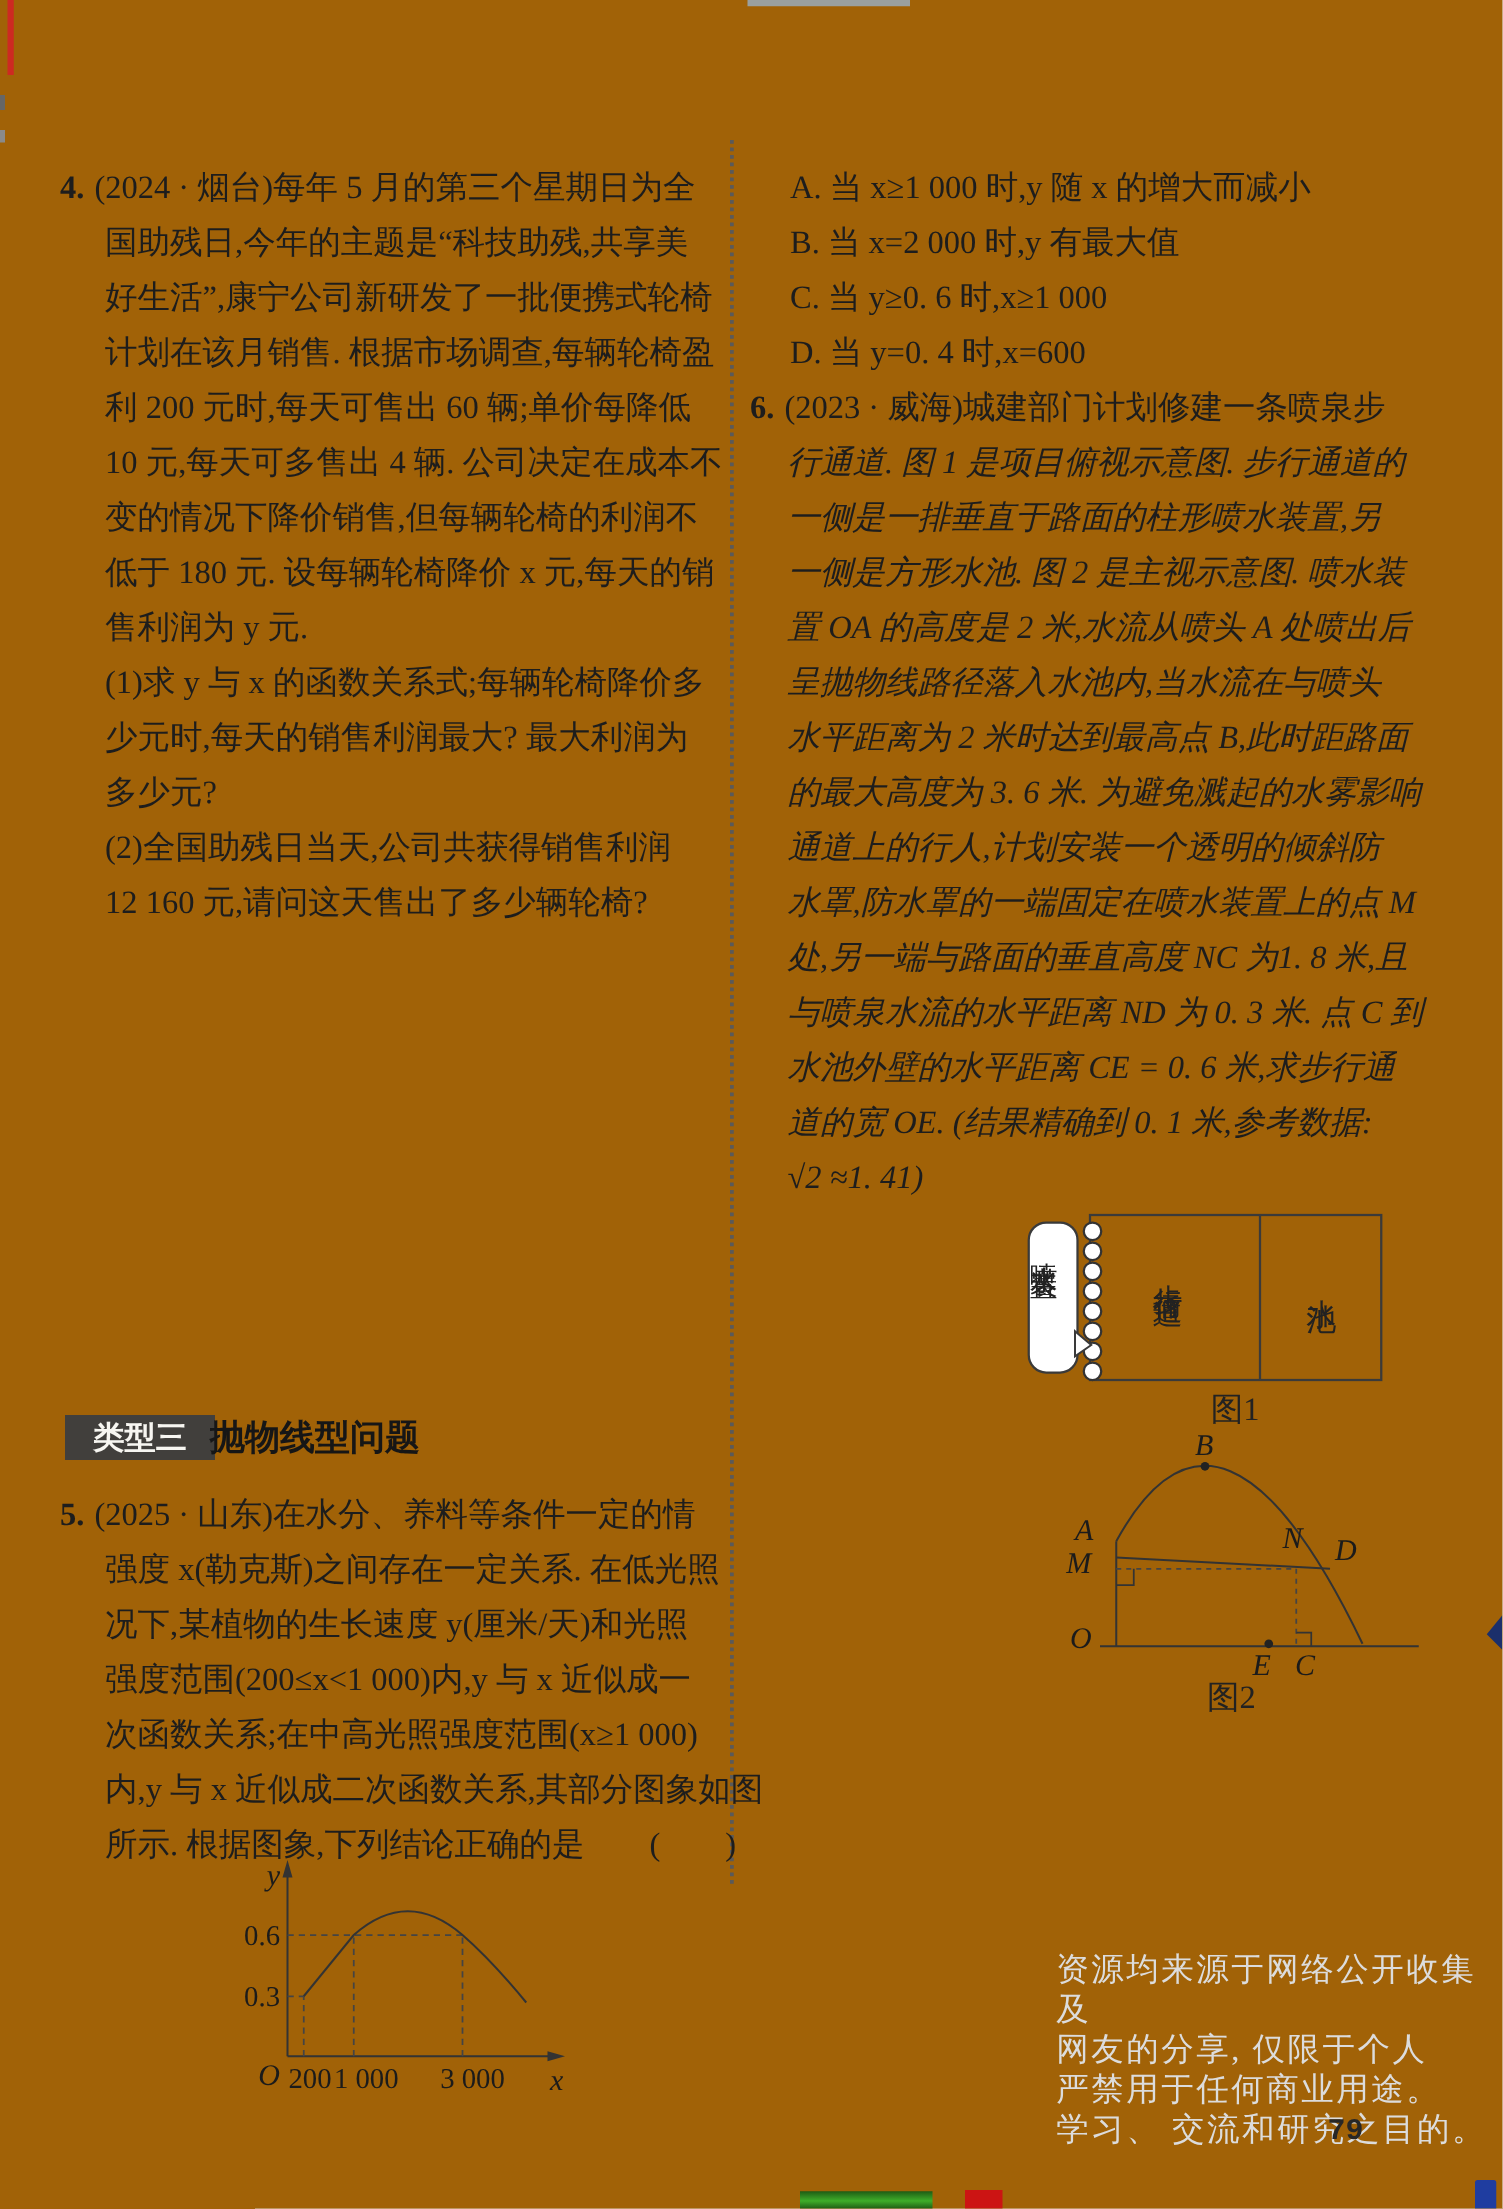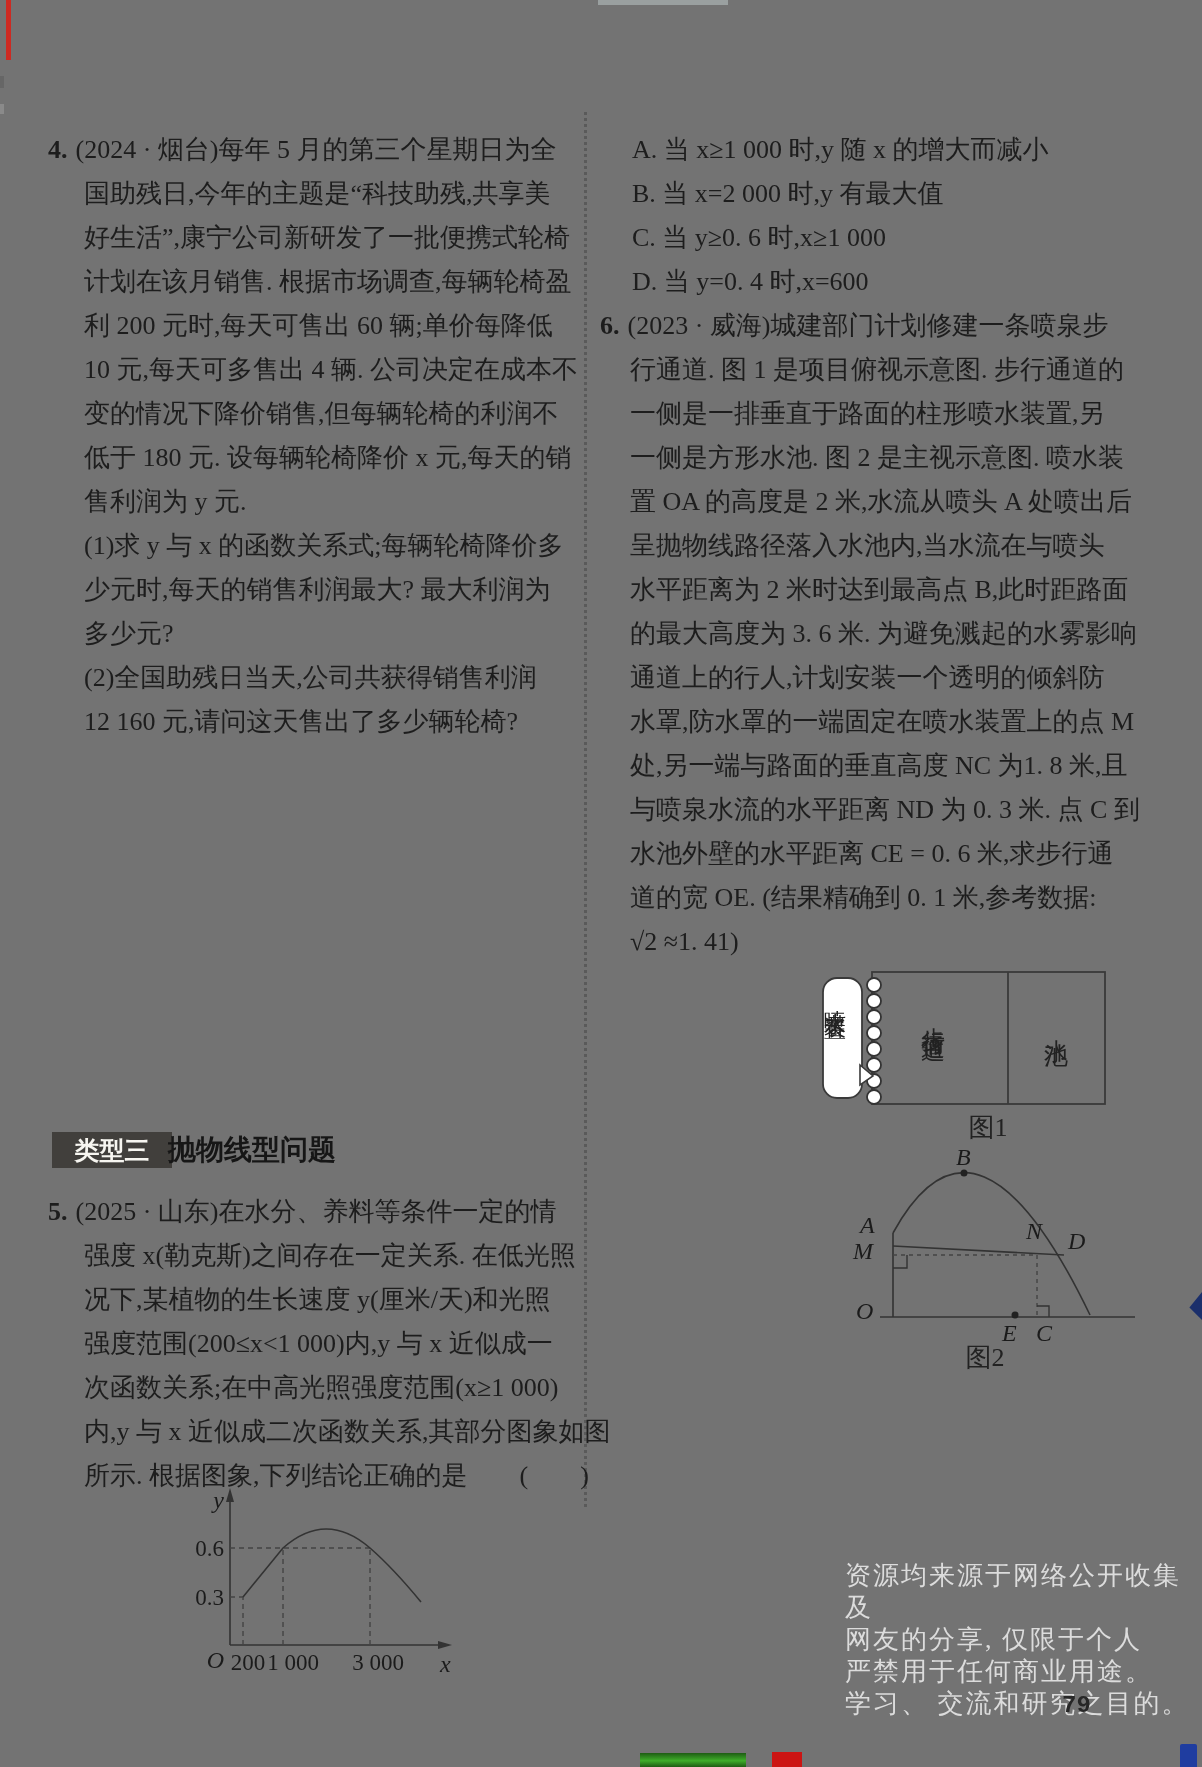--- a/index.html
+++ b/index.html
@@ -1,16 +1,16 @@
 <!DOCTYPE html>
 <html><head>
 <meta charset="utf-8">
 <style>
   html,body{margin:0;padding:0;background:#e8e8e8;}
-  .page{position:relative;width:1202px;height:1767px;background:#737373;
+  .page{position:relative;width:1202px;height:1767px;background:#a16207;
         font-family:"Liberation Serif",serif;color:#1d1d1d;overflow:hidden;}
   .line{height:44px;line-height:44px;font-size:26px;white-space:nowrap;}
   .prob{position:absolute;}
   .pnum{font-weight:bold;margin-right:8px;}
   .indent{padding-left:36px;}
   .opt{height:44px;line-height:44px;font-size:26px;white-space:nowrap;}
   .divider{position:absolute;left:584px;top:112px;height:1395px;width:0;
            border-left:3px dotted #5a5a5a;}
   .badge{position:absolute;left:52px;top:1132px;width:120px;height:36px;
          background:#413f3c;color:#f7f6f1;font-family:"Liberation Sans",sans-serif;
@@ -114,21 +114,21 @@
 
   <div class="prob" style="left:632px;top:128px;">
       <div class="opt">A. 当 x≥1 000 时,y 随 x 的增大而减小</div>
       <div class="opt">B. 当 x=2 000 时,y 有最大值</div>
       <div class="opt">C. 当 y≥0. 6 时,x≥1 000</div>
       <div class="opt">D. 当 y=0. 4 时,x=600</div>
     </div>
 
   <div class="prob" style="left:600px;top:304px;">
     <div class="line"><span class="pnum">6.</span><span>(2023 · 威海)城建部门计划修建一条喷泉步</span></div>
-    <div style="padding-left:30px;">
+    <div style="padding-left:30px;font-style:italic;">
         <div class="line">行通道. 图 1 是项目俯视示意图. 步行通道的</div>
         <div class="line">一侧是一排垂直于路面的柱形喷水装置,另</div>
         <div class="line">一侧是方形水池. 图 2 是主视示意图. 喷水装</div>
         <div class="line">置 OA 的高度是 2 米,水流从喷头 A 处喷出后</div>
         <div class="line">呈抛物线路径落入水池内,当水流在与喷头</div>
         <div class="line">水平距离为 2 米时达到最高点 B,此时距路面</div>
         <div class="line">的最大高度为 3. 6 米. 为避免溅起的水雾影响</div>
         <div class="line">通道上的行人,计划安装一个透明的倾斜防</div>
         <div class="line">水罩,防水罩的一端固定在喷水装置上的点 M</div>
         <div class="line">处,另一端与路面的垂直高度 NC 为1. 8 米,且</div>

